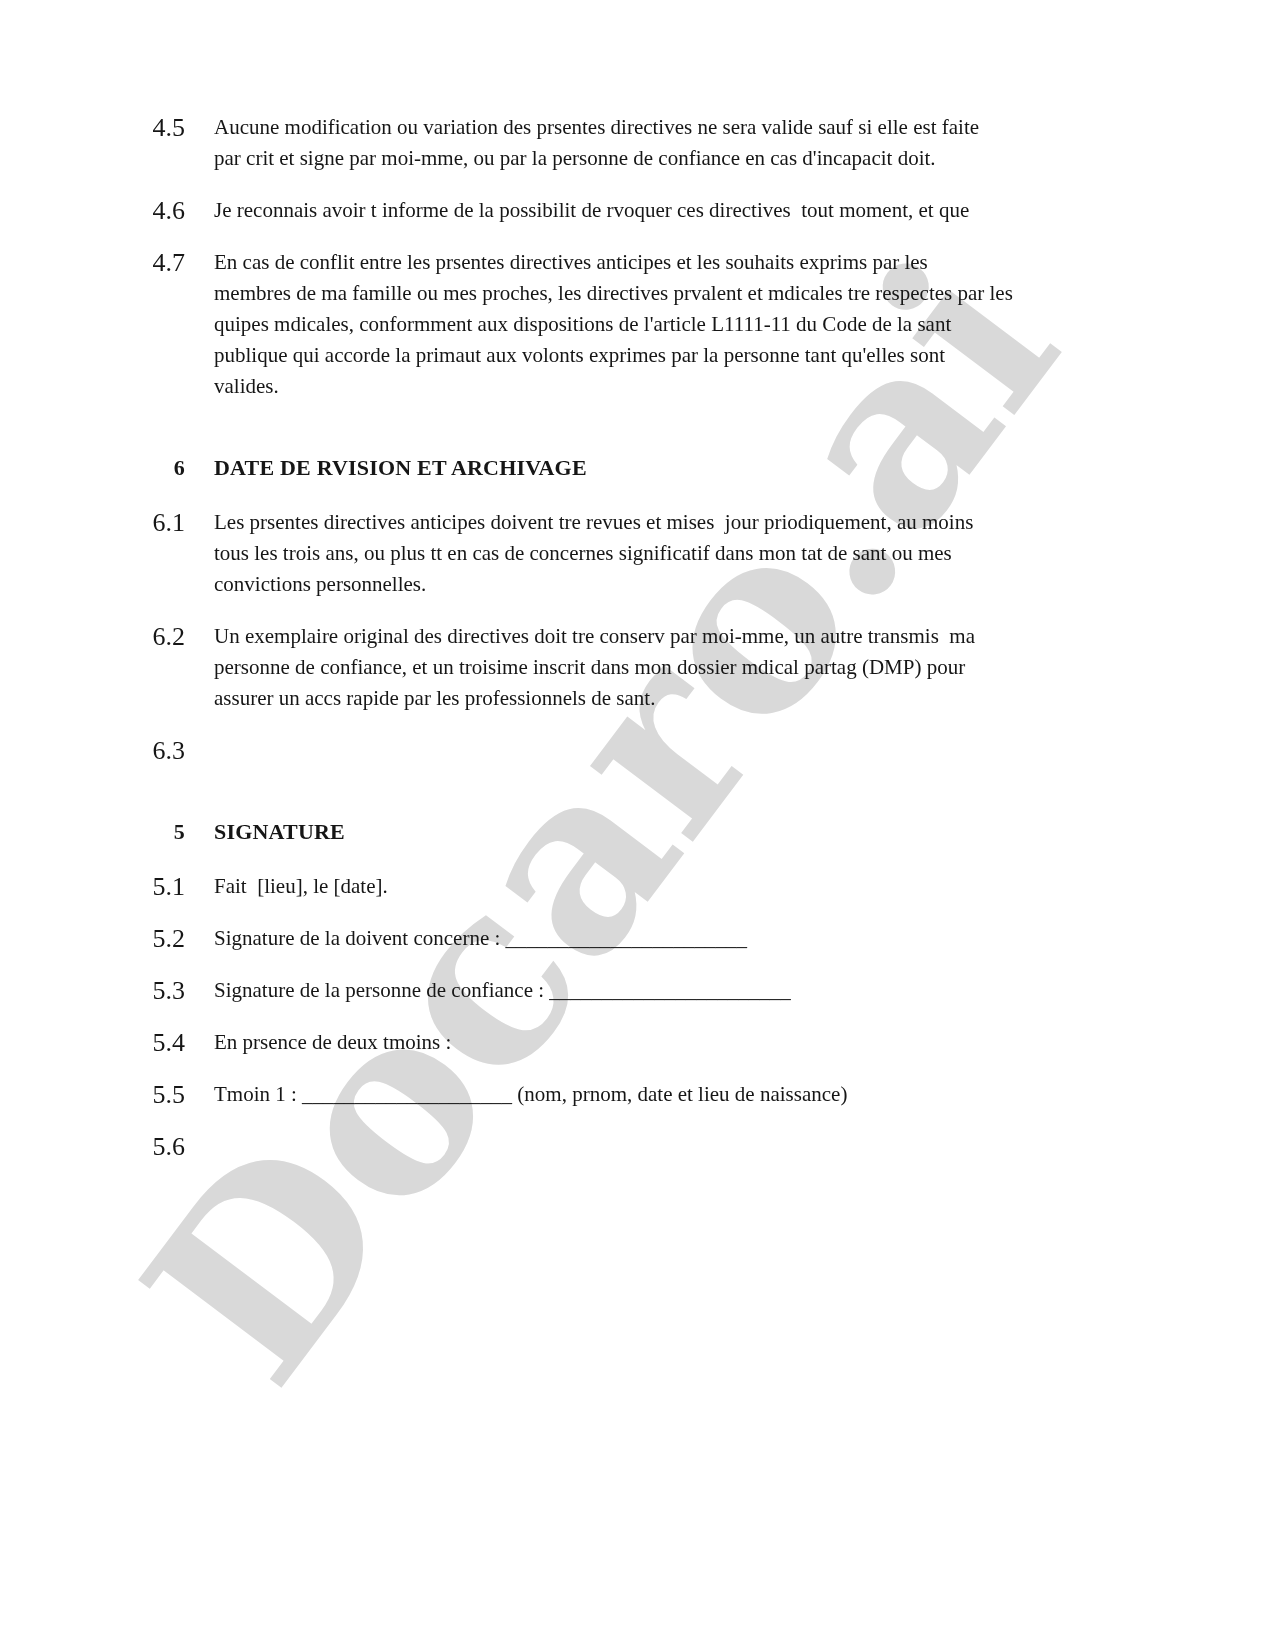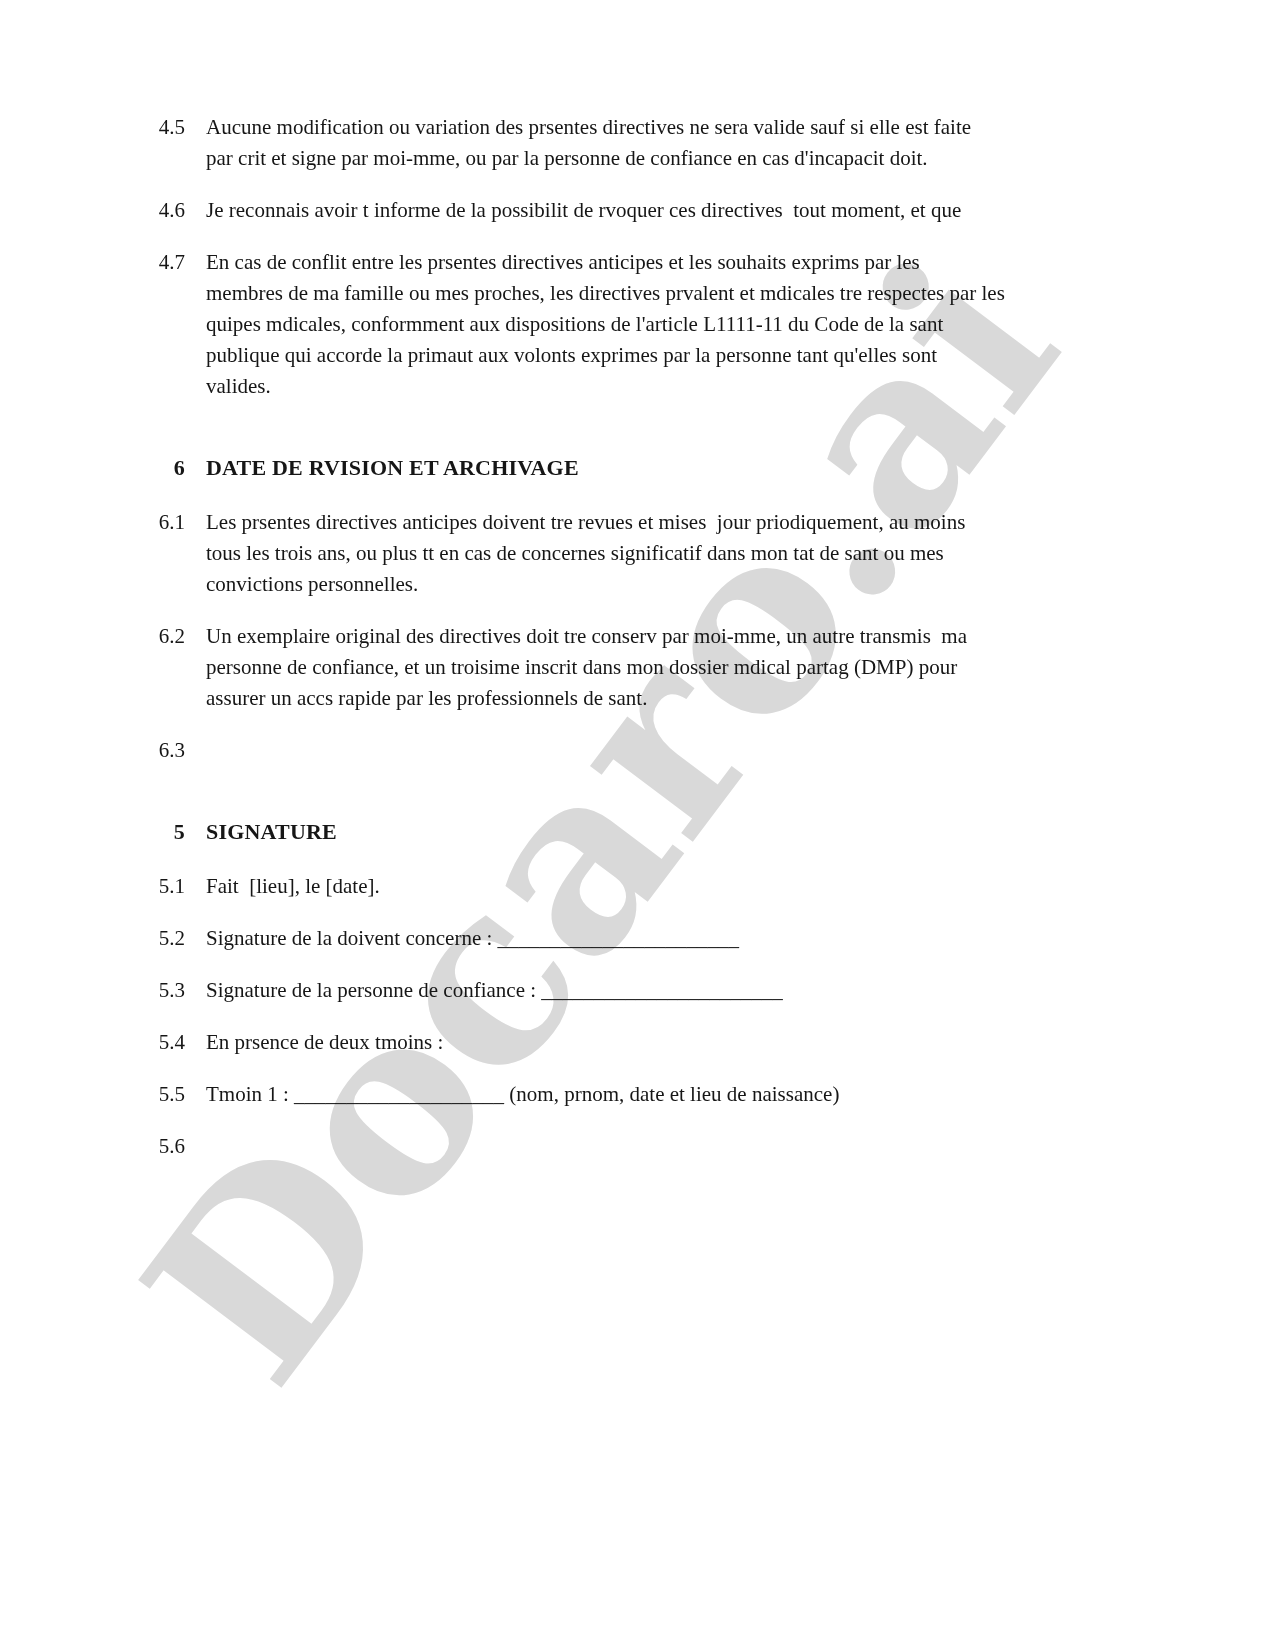--- a/index.html
+++ b/index.html
@@ -33,25 +33,25 @@
     padding: 112px 130px 0 130px;
   }
   .block {
     display: flex;
     margin: 0 0 21px 0;
   }
   .num {
     flex: 0 0 55px;
     width: 55px;
     text-align: right;
-    font-size: 21px;
+    font-size: 26px;
     line-height: 31px;
   }
   .bodytext {
-    margin-left: 21px;
+    margin-left: 29px;
     max-width: 930px;
     font-size: 21px;
     line-height: 31px;
   }
   .line { white-space: pre-wrap; }
   .block.heading { margin-top: 50px; margin-bottom: 24px; font-weight: bold; }
   .block.heading .num,
   .block.heading .bodytext { font-size: 22px; letter-spacing: 0.2px; }
   b { font-weight: normal; }
 </style>

